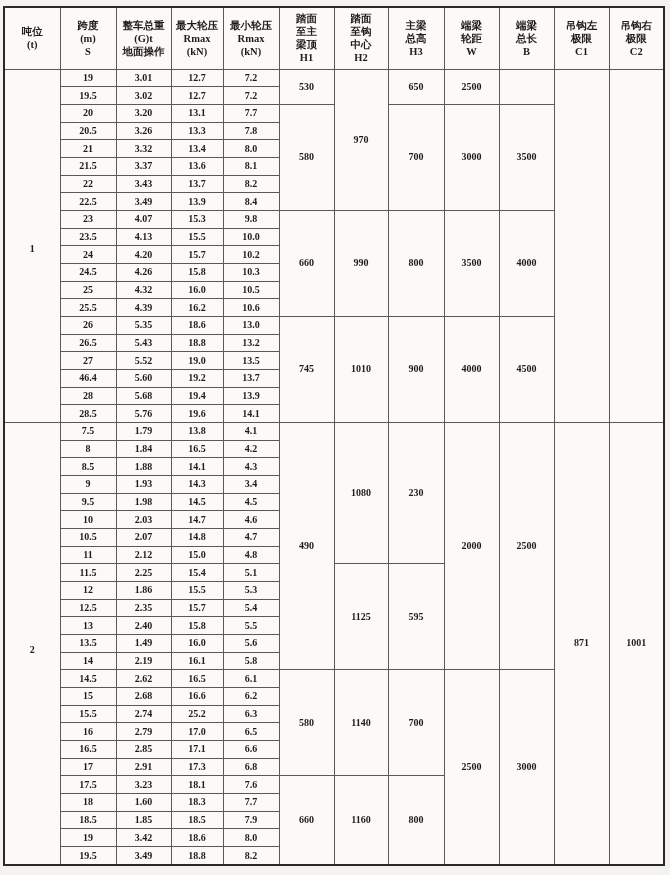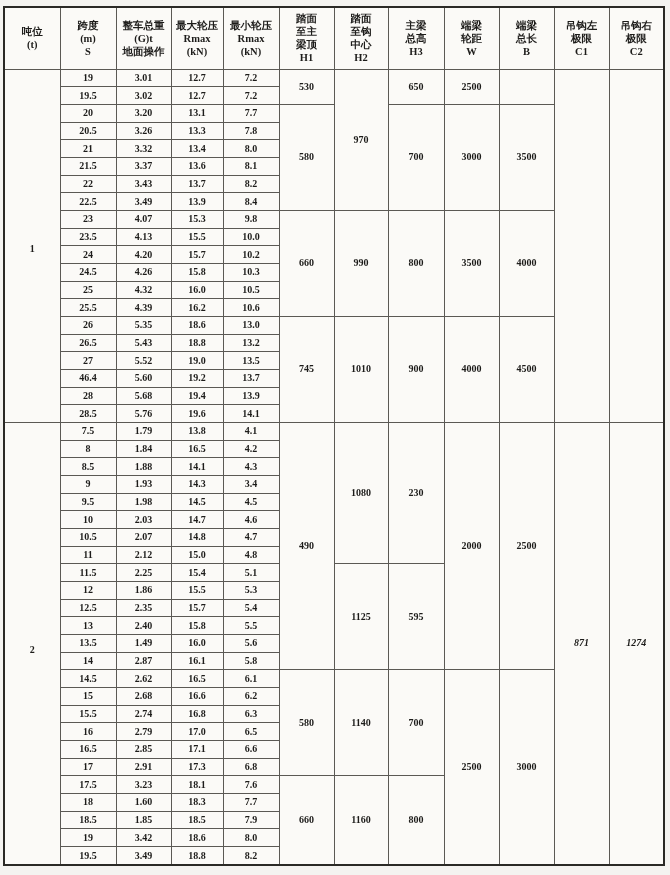--- a/index.html
+++ b/index.html
@@ -32,21 +32,21 @@
     font-family:"Liberation Serif", serif;
   }
   table.spec td {
     font-size:10px;
     line-height:12px;
     font-family:"Liberation Serif", serif;
   }
   td.vtop { vertical-align:top; }
   td.tonnage-cell.t0 { padding-top:7px; }
   td.tonnage-cell.t1 { padding-top:14px; }
-  td.ctop { padding-top:9px;font-style:italic; }
+  td.ctop { padding-top:9px; }
 </style>
 </head>
 <body>
 
 <div class="page">
   <table class="spec">
     <colgroup id="cols">
         <col style="width: 56px;">
         <col style="width: 56px;">
         <col style="width: 55px;">
@@ -224,21 +224,21 @@
           <td>7.5</td>
           <td>1.79</td>
           <td>13.8</td>
           <td>4.1</td>
           <td rowspan="14">490</td>
           <td rowspan="8">1080</td>
           <td rowspan="8">230</td>
           <td rowspan="14">2000</td>
           <td rowspan="14">2500</td>
           <td rowspan="25" class="vtop ctop">871</td>
-          <td rowspan="25" class="vtop ctop">1274</td>
+          <td rowspan="25" class="vtop ctop">1001</td>
         </tr>
         <tr>
           <td>8</td>
           <td>1.84</td>
           <td>16.5</td>
           <td>4.2</td>
         </tr>
         <tr>
           <td>8.5</td>
           <td>1.88</td>
@@ -302,21 +302,21 @@
           <td>5.5</td>
         </tr>
         <tr>
           <td>13.5</td>
           <td>1.49</td>
           <td>16.0</td>
           <td>5.6</td>
         </tr>
         <tr>
           <td>14</td>
-          <td>2.87</td>
+          <td>2.19</td>
           <td>16.1</td>
           <td>5.8</td>
         </tr>
         <tr>
           <td>14.5</td>
           <td>2.62</td>
           <td>16.5</td>
           <td>6.1</td>
           <td rowspan="6">580</td>
           <td rowspan="6">1140</td>
@@ -326,21 +326,21 @@
         </tr>
         <tr>
           <td>15</td>
           <td>2.68</td>
           <td>16.6</td>
           <td>6.2</td>
         </tr>
         <tr>
           <td>15.5</td>
           <td>2.74</td>
-          <td>16.8</td>
+          <td>25.2</td>
           <td>6.3</td>
         </tr>
         <tr>
           <td>16</td>
           <td>2.79</td>
           <td>17.0</td>
           <td>6.5</td>
         </tr>
         <tr>
           <td>16.5</td>

